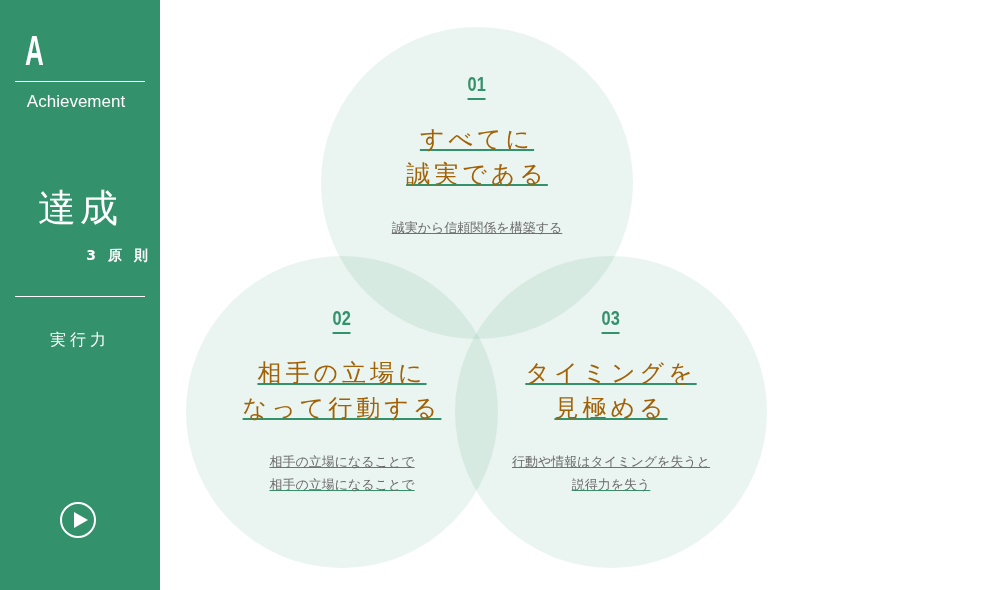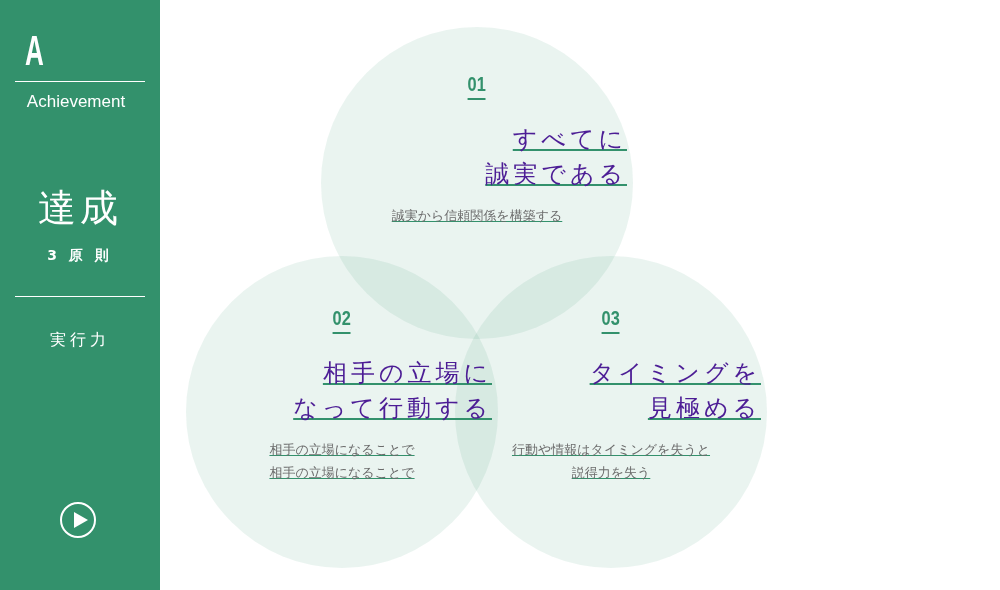--- a/index.html
+++ b/index.html
@@ -2,34 +2,34 @@
 <html><head>
 <meta charset="utf-8">
 <style>
   html, body { margin:0; padding:0; }
   body { width:1000px; height:590px; position:relative; overflow:hidden; background:#ffffff; font-family:"DejaVu Sans", sans-serif; }
   .sidebar { position:absolute; left:0; top:0; width:160px; height:590px; background:#33916c; color:#fff; }
   .sb-letter { position:absolute; left:25px; top:30px; font-family:"Liberation Sans", sans-serif; font-weight:bold; font-size:42px; line-height:42px; transform:scaleX(0.62); transform-origin:left top; letter-spacing:0; }
   .sb-line { position:absolute; left:15px; width:130px; height:1px; background:#ffffff; }
   .sb-word { position:absolute; left:0; width:152px; text-align:center; top:92px; font-family:"Liberation Sans", sans-serif; font-size:17px; font-weight:normal; }
   .sb-title { position:absolute; left:0; width:160px; text-align:center; top:186px; font-family:"DejaVu Serif", serif; font-size:38px; line-height:44px; letter-spacing:4px; }
-  .sb-sub { position:absolute; left:0; width:160px; text-align:center; top:247px; font-size:14px; font-weight:bold; letter-spacing:12px; padding-left:8px; box-sizing:border-box; }
+  .sb-sub { position:absolute; left:0; width:160px; text-align:right; top:247px; font-size:14px; font-weight:bold; letter-spacing:12px; padding-left:8px; box-sizing:border-box; }
   .sb-item { position:absolute; left:0; width:160px; text-align:center; top:330px; font-size:16px; letter-spacing:4px; cursor:pointer; }
   .sb-play { position:absolute; left:60px; top:502px; width:36px; height:36px; border:2px solid #fff; border-radius:50%; box-sizing:border-box; cursor:pointer; }
   .sb-play::after { content:""; position:absolute; left:12px; top:8px; border-left:14px solid #fff; border-top:8px solid transparent; border-bottom:8px solid transparent; }
 
   .circle { position:absolute; width:312px; height:312px; border-radius:50%; background:rgba(51,145,108,0.10); }
   .c1 { left:321px; top:27px; }
   .c2 { left:186px; top:256px; }
   .c3 { left:455px; top:256px; }
 
   .block { position:absolute; width:300px; text-align:center; color:#33916c;text-decoration:underline; }
   .num { display:inline-block; font-family:"Liberation Sans", sans-serif; font-weight:bold; font-size:21px; line-height:22px; padding-bottom:3px; border-bottom:2px solid #33916c; transform:scaleX(0.78); }
-  .heading { font-family:"DejaVu Serif", serif; font-size:24px; line-height:35px; letter-spacing:4px; margin-top:22px; color:#4c1d95;text-align:right; }
-  .desc { font-size:13px; line-height:23px; color:#6b6b6b; margin-top:12px; }
+  .heading { font-family:"DejaVu Serif", serif; font-size:24px; line-height:35px; letter-spacing:4px; margin-top:22px; color:#a16207; }
+  .desc { font-size:13px; line-height:23px; color:#6b6b6b; margin-top:24px; }
   .b1 { left:327px; top:73px; }
   .b2 { left:192px; top:307px; }
   .b3 { left:461px; top:307px; }
 </style>
 </head>
 <body>
 
 <div class="sidebar">
   <div class="sb-letter">A</div>
   <div class="sb-line" style="top:81px"></div>

